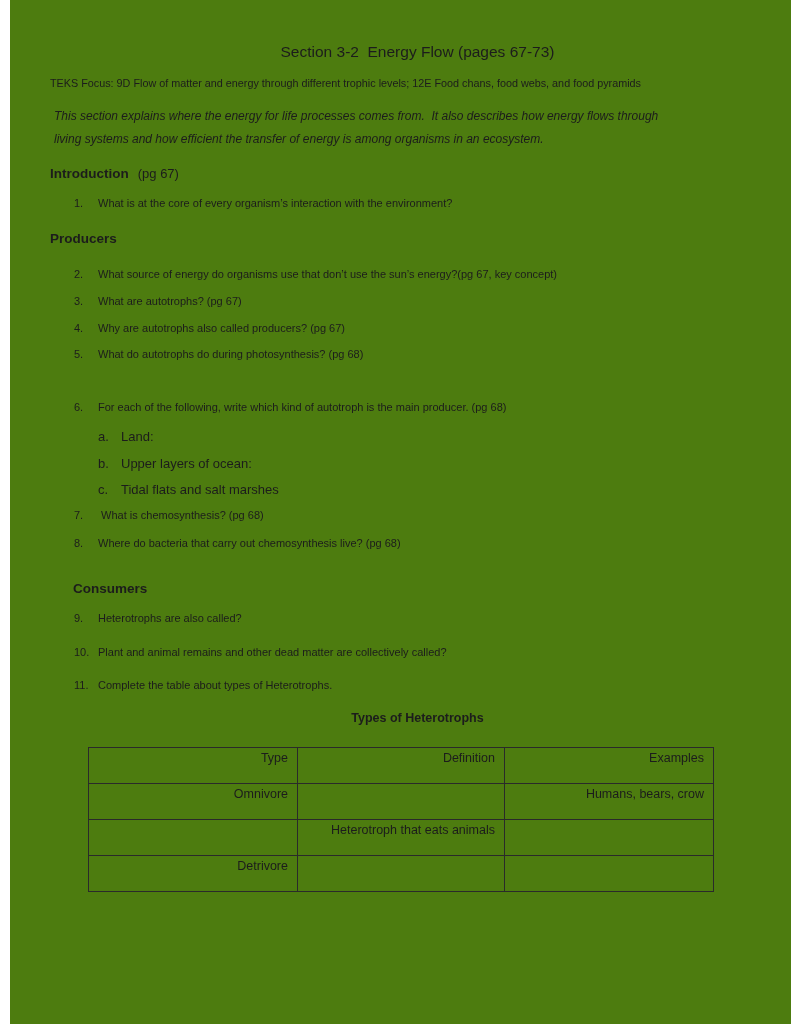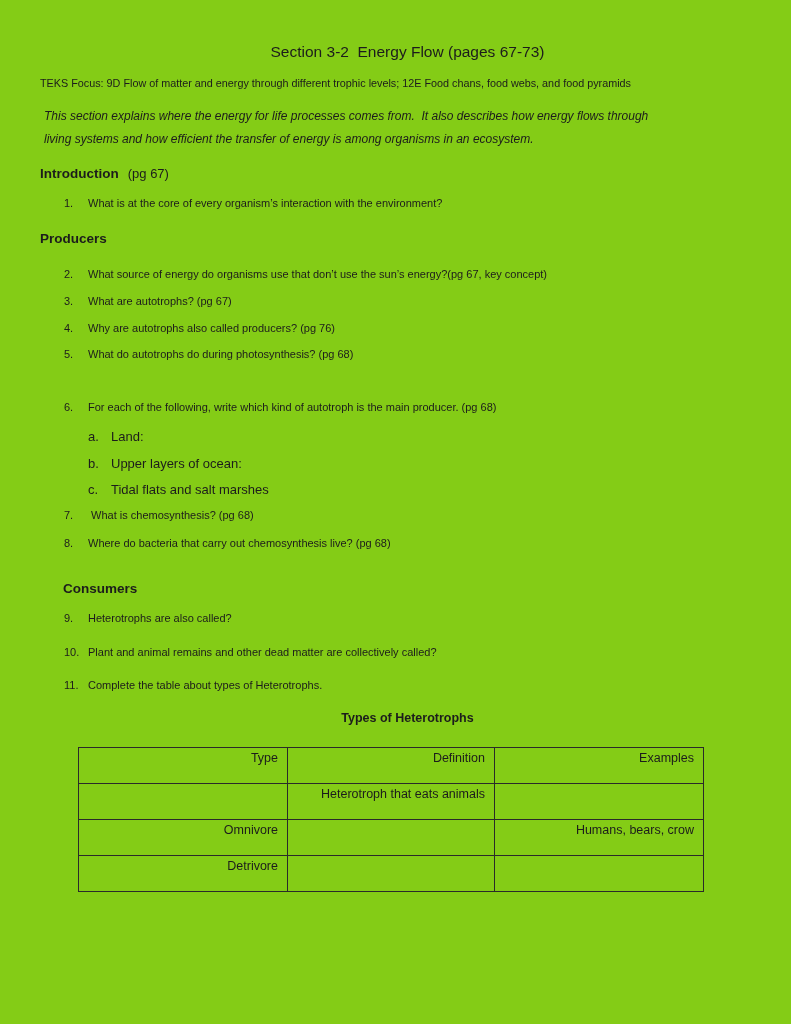--- a/index.html
+++ b/index.html
@@ -4,21 +4,21 @@
 <style>
   html, body { margin: 0; padding: 0; }
   body {
     width: 791px; height: 1024px;
     background: #ffffff;
     font-family: "Liberation Sans", sans-serif;
     color: #1c1c1c;
     position: relative;
     overflow: hidden;
   }
-  .page { position: absolute; inset: 0; background: #84cc16; }
+  .page { position: absolute; inset: 0; background: #4d7c0f; margin-left: 10px; }
 
   .doc-title {
     position: absolute; top: 43px; left: 12px; width: 791px;
     text-align: center; font-size: 15.5px; white-space: pre;
   }
   .teks {
     position: absolute; top: 77px; left: 40px; width: 720px;
     font-size: 10.8px; white-space: pre;
   }
   .summary-line {
@@ -73,21 +73,21 @@
   <div class="summary-line" style="top:132px">living systems and how efficient the transfer of energy is among organisms in an ecosystem.</div>
 
   <div class="heading" style="top:166px"><span>Introduction</span><span class="page-ref">(pg 67)</span></div>
 
   <div class="line" style="top:197px"><span class="qnum">1.</span><span>What is at the core of every organism’s interaction with the environment?</span></div>
 
   <div class="heading" style="top:231px">Producers</div>
 
   <div class="line" style="top:268px"><span class="qnum">2.</span><span>What source of energy do organisms use that don’t use the sun’s energy?(pg 67, key concept)</span></div>
   <div class="line" style="top:295px"><span class="qnum">3.</span><span>What are autotrophs? (pg 67)</span></div>
-  <div class="line" style="top:322px"><span class="qnum">4.</span><span>Why are autotrophs also called producers? (pg 76)</span></div>
+  <div class="line" style="top:322px"><span class="qnum">4.</span><span>Why are autotrophs also called producers? (pg 67)</span></div>
   <div class="line" style="top:348px"><span class="qnum">5.</span><span>What do autotrophs do during photosynthesis? (pg 68)</span></div>
 
   <div class="line" style="top:401px"><span class="qnum">6.</span><span>For each of the following, write which kind of autotroph is the main producer. (pg 68)</span></div>
 
   <div class="subline" style="top:429px"><span class="qletter">a.</span><span>Land:</span></div>
   <div class="subline" style="top:456px"><span class="qletter">b.</span><span>Upper layers of ocean:</span></div>
   <div class="subline" style="top:482px"><span class="qletter">c.</span><span>Tidal flats and salt marshes</span></div>
 
   <div class="line" style="top:509px"><span class="qnum">7.</span><span> What is chemosynthesis? (pg 68)</span></div>
   <div class="line" style="top:537px"><span class="qnum">8.</span><span>Where do bacteria that carry out chemosynthesis live? (pg 68)</span></div>
@@ -106,28 +106,28 @@
         <col class="c2">
         <col class="c3">
       </colgroup>
     <tbody>
         <tr>
       <th>Type</th>
       <th>Definition</th>
       <th>Examples</th>
     </tr>
     <tr>
+      <td>Omnivore</td>
+      <td></td>
+      <td>Humans, bears, crow</td>
+    </tr>
+    <tr>
       <td></td>
       <td>Heterotroph that eats animals</td>
       <td></td>
-    </tr>
-    <tr>
-      <td>Omnivore</td>
-      <td></td>
-      <td>Humans, bears, crow</td>
     </tr>
     <tr>
       <td>Detrivore</td>
       <td></td>
       <td></td>
     </tr>
   </tbody>
     </table>
 
 </div>

